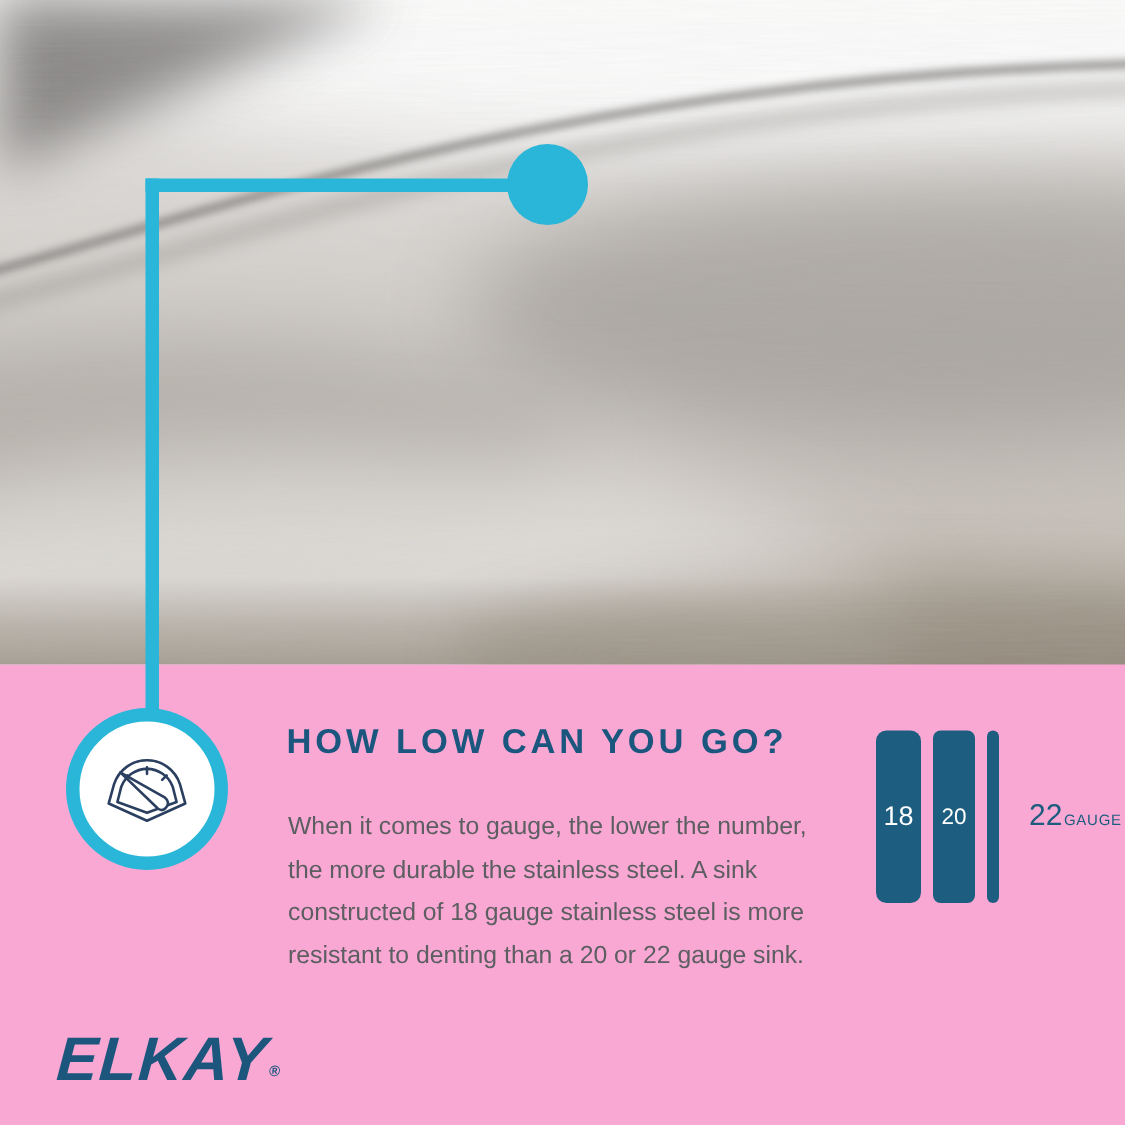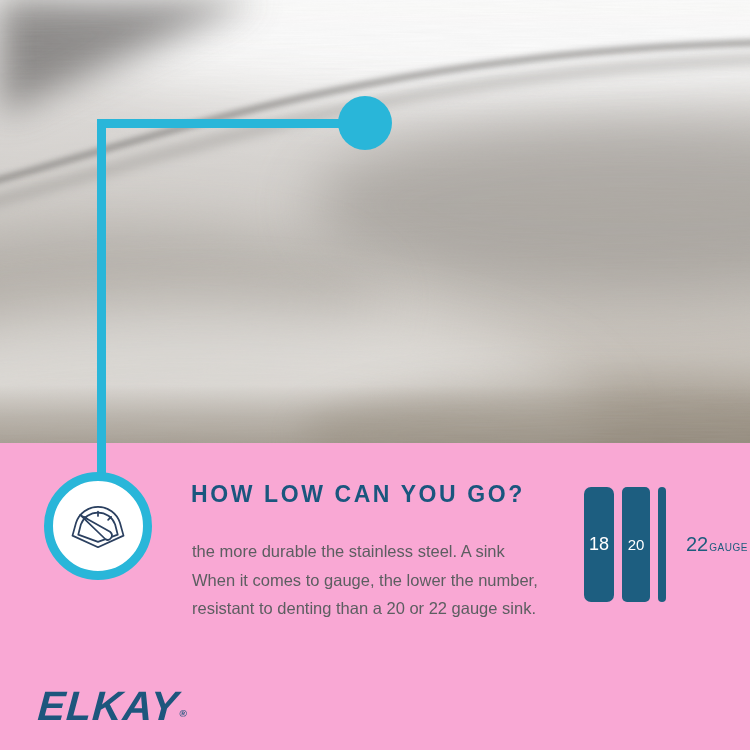--- a/index.html
+++ b/index.html
@@ -106,22 +106,23 @@
         <line x1="32" y1="12" x2="32" y2="16.5"></line>
         <line x1="18.4" y1="17.6" x2="21.5" y2="20.7"></line>
         <line x1="45.6" y1="17.6" x2="42.5" y2="20.7"></line>
         <path d="M13.5 15.5 L44.5 33 Q48 36 45.5 39.5 Q43 43 39.5 40.5 Z" fill="#ffffff"></path>
       </g>
     </svg>
   </div>
 
   <h1 class="headline">HOW LOW CAN YOU GO?</h1>
   <div class="body-copy">
+    <div class="line">When it comes to gauge, the lower the number,</div>
     <div class="line">the more durable the stainless steel. A sink</div>
-    <div class="line">When it comes to gauge, the lower the number,</div>
+    <div class="line">constructed of 18 gauge stainless steel is more</div>
     <div class="line">resistant to denting than a 20 or 22 gauge sink.</div>
   </div>
 
   <div class="bars">
     <div class="bar bar-18">
       <span>18</span>
     </div>
     <div class="bar bar-20">
       <span>20</span>
     </div>

